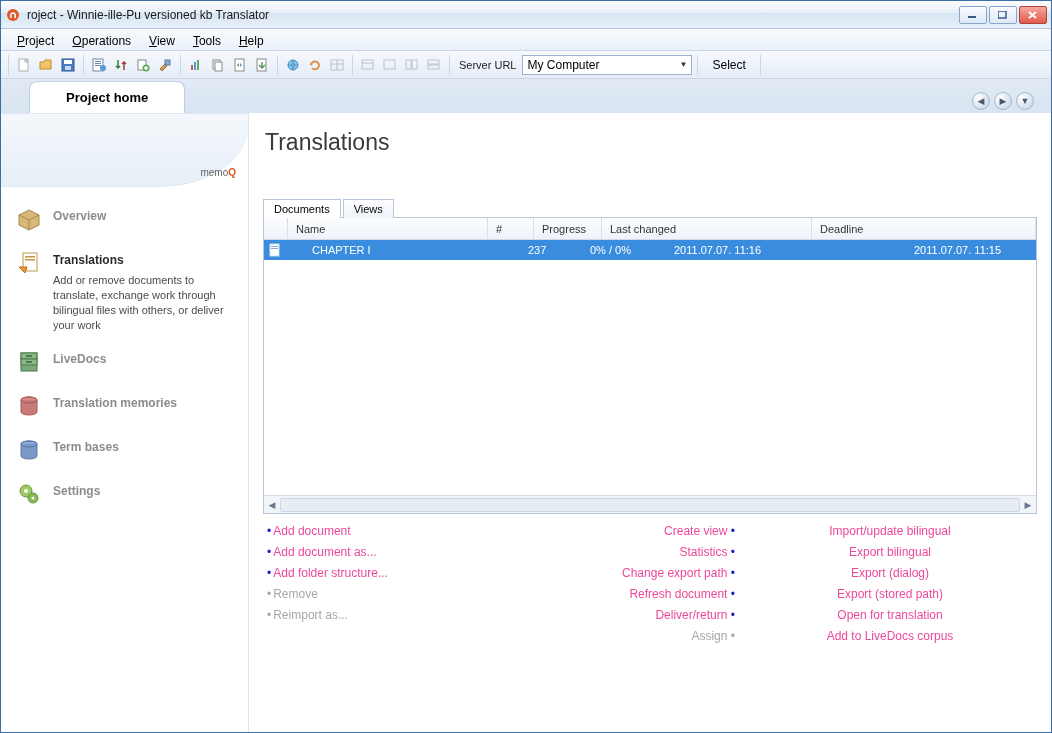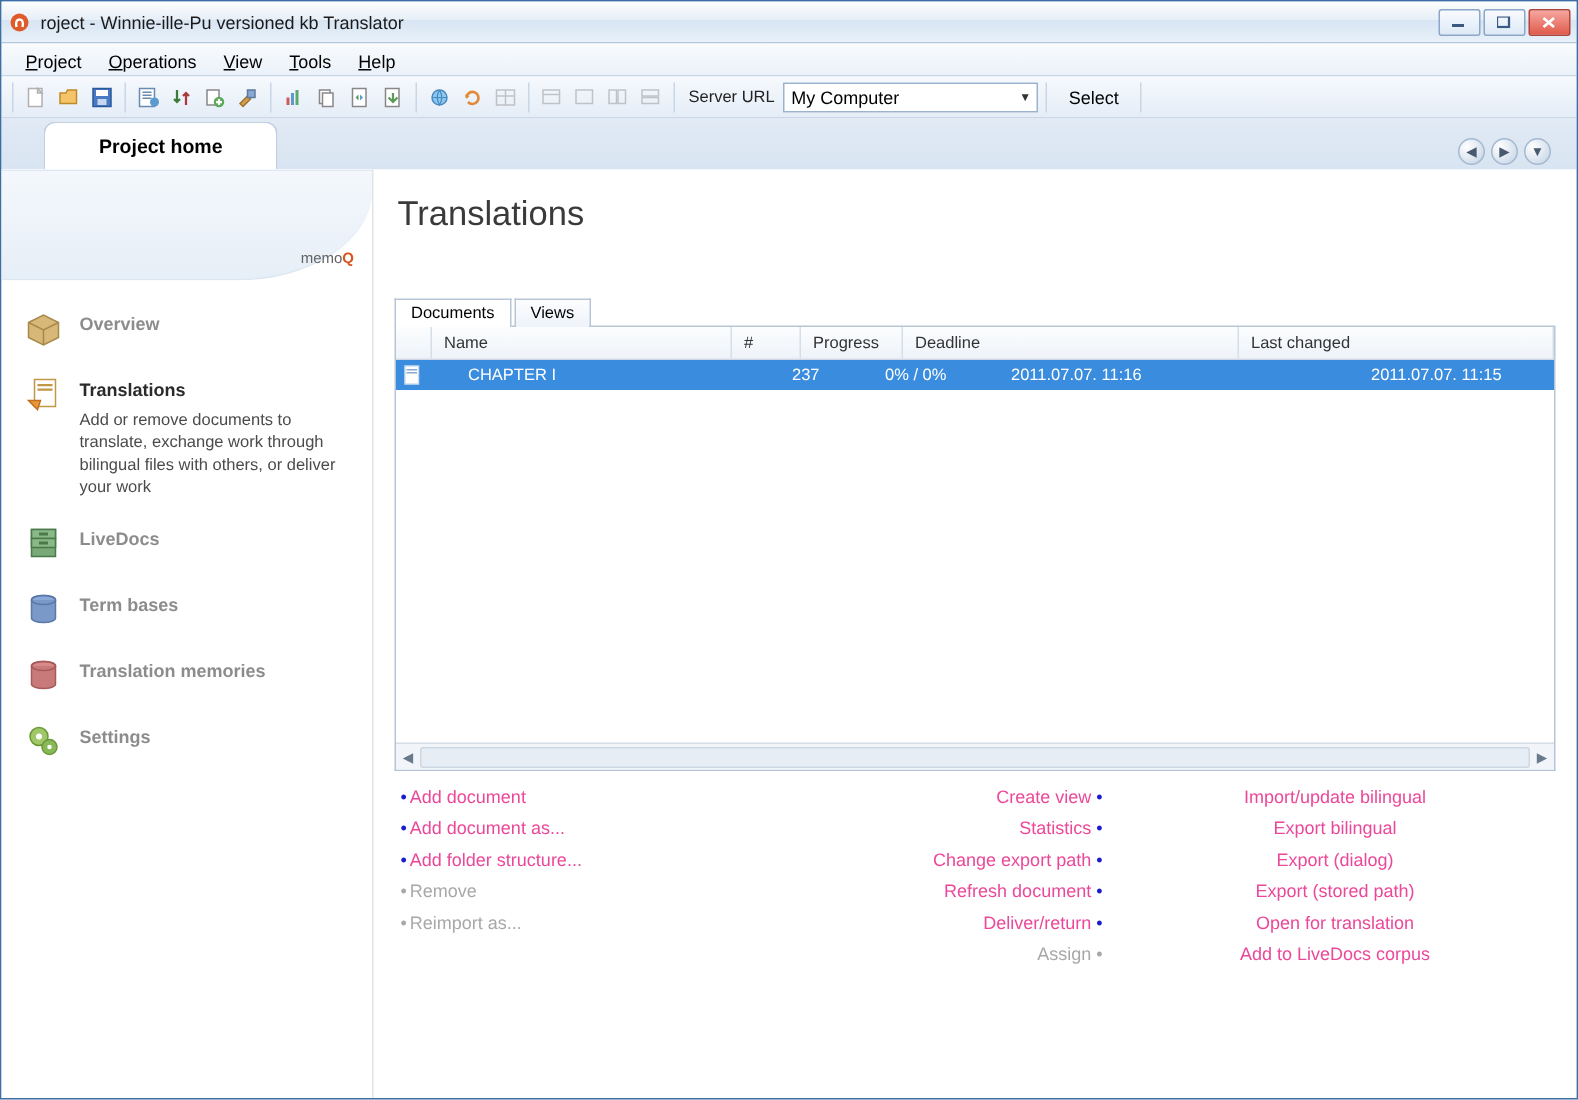--- a/index.html
+++ b/index.html
@@ -286,36 +286,36 @@
               <rect x="6" y="11" width="16" height="6" fill="#8ab888" stroke="#4a7a48"></rect>
               <rect x="11" y="7" width="6" height="2" fill="#4a7a48"></rect>
               <rect x="11" y="13" width="6" height="2" fill="#4a7a48"></rect>
             </svg>
           </div>
         <div class="nav-label">LiveDocs</div>
       </div>
       <div class="nav-item">
         <div class="nav-icon">
             <svg width="28" height="28" viewBox="0 0 28 28">
+              <ellipse cx="14" cy="8" rx="8" ry="3" fill="#d88a8a" stroke="#a85a5a"></ellipse>
+              <path d="M6 8 L6 20 A8 3 0 0 0 22 20 L22 8" fill="#c87a7a" stroke="#a85a5a"></path>
+              <ellipse cx="14" cy="8" rx="8" ry="3" fill="none" stroke="#a85a5a"></ellipse>
+            </svg>
+          </div>
+        <div class="nav-label">Translation memories</div>
+      </div>
+      <div class="nav-item">
+        <div class="nav-icon">
+            <svg width="28" height="28" viewBox="0 0 28 28">
               <ellipse cx="14" cy="8" rx="8" ry="3" fill="#8aa8d8" stroke="#5a78a8"></ellipse>
               <path d="M6 8 L6 20 A8 3 0 0 0 22 20 L22 8" fill="#7a98c8" stroke="#5a78a8"></path>
               <ellipse cx="14" cy="8" rx="8" ry="3" fill="none" stroke="#5a78a8"></ellipse>
             </svg>
           </div>
         <div class="nav-label">Term bases</div>
-      </div>
-      <div class="nav-item">
-        <div class="nav-icon">
-            <svg width="28" height="28" viewBox="0 0 28 28">
-              <ellipse cx="14" cy="8" rx="8" ry="3" fill="#d88a8a" stroke="#a85a5a"></ellipse>
-              <path d="M6 8 L6 20 A8 3 0 0 0 22 20 L22 8" fill="#c87a7a" stroke="#a85a5a"></path>
-              <ellipse cx="14" cy="8" rx="8" ry="3" fill="none" stroke="#a85a5a"></ellipse>
-            </svg>
-          </div>
-        <div class="nav-label">Translation memories</div>
       </div>
       <div class="nav-item">
         <div class="nav-icon">
             <svg width="28" height="28" viewBox="0 0 28 28">
               <circle cx="11" cy="11" r="6" fill="#a0c868" stroke="#6a9838"></circle>
               <circle cx="11" cy="11" r="2" fill="#fff"></circle>
               <circle cx="18" cy="18" r="5" fill="#88b858" stroke="#6a9838"></circle>
               <circle cx="18" cy="18" r="1.5" fill="#fff"></circle>
             </svg>
           </div>
@@ -329,22 +329,22 @@
     <div class="subtabs">
       <div class="subtab active">Documents</div>
       <div class="subtab">Views</div>
     </div>
     <div class="table-wrap">
       <div class="thead">
         <div class="th icon"></div>
         <div class="th name">Name</div>
         <div class="th num">#</div>
         <div class="th prog">Progress</div>
+        <div class="th chg">Last changed</div>
         <div class="th dead">Deadline</div>
-        <div class="th chg">Last changed</div>
       </div>
       <div class="table-body">
         <div class="trow">
           <div class="td icon">
               <svg width="14" height="14" viewBox="0 0 14 14">
                 <rect x="2" y="1" width="9" height="12" fill="#fff" stroke="#cde"></rect>
                 <rect x="3" y="3" width="7" height="1" fill="#8ac"></rect>
                 <rect x="3" y="5" width="7" height="1" fill="#8ac"></rect>
               </svg>
             </div>

